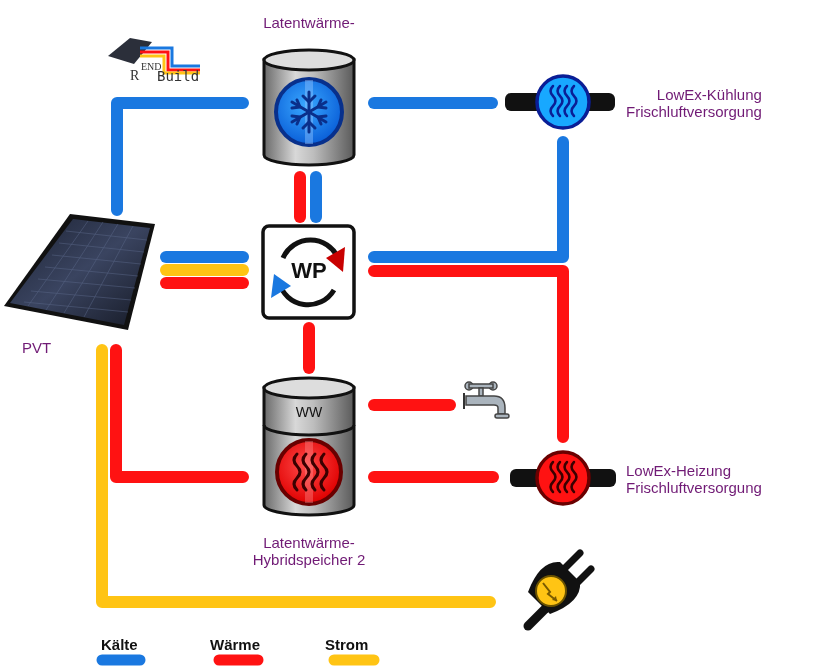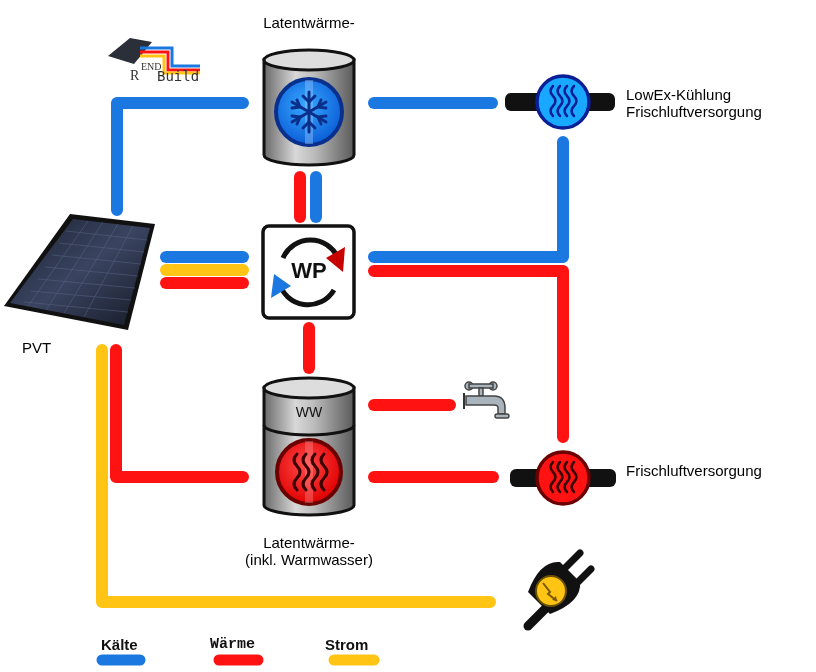--- a/index.html
+++ b/index.html
@@ -1,18 +1,18 @@
 <!DOCTYPE html>
 <html><head>
 <meta charset="utf-8">
 <style>
   html,body{margin:0;padding:0;background:#fff;}
   body{width:816px;height:672px;position:relative;overflow:hidden;font-family:"Liberation Sans",sans-serif;color:#111;}
   svg{position:absolute;left:0;top:0;}
-  .lbl{position:absolute;font-size:15px;line-height:17px;color:#000000;}
+  .lbl{position:absolute;font-size:15px;line-height:17px;color:#701a75;}
   .ctr{text-align:center;}
   .leg{position:absolute;font-size:15px;font-weight:bold;}
 </style>
 </head>
 <body>
 
 <svg width="816" height="672" viewBox="0 0 816 672">
   <defs>
     <linearGradient id="cyl" x1="0" x2="1" y1="0" y2="0">
       <stop offset="0" stop-color="#6a6a6a"></stop>
@@ -180,32 +180,33 @@
     <line x1="334" y1="660" x2="374" y2="660" stroke="#ffc414"></line>
   </g>
 </svg>
 
 <div class="lbl ctr" style="left:234px;top:14px;width:150px;">
   <div>Latentwärme-</div>
 </div>
 
 <div class="lbl ctr" style="left:224px;top:534px;width:170px;">
   <div>Latentwärme-</div>
-  <div>(inkl. Warmwasser)</div>
+  <div>Hybridspeicher 2</div>
 </div>
 
 <div class="lbl" style="left:22px;top:339px;">PVT</div>
 
-<div class="lbl" style="left:626px;top:86px;">
+<div class="lbl" style="left:626px;top:86px;text-align:right;">
   <div>LowEx-Kühlung</div>
   <div>Frischluftversorgung</div>
 </div>
 
 <div class="lbl" style="left:626px;top:462px;">
+  <div>LowEx-Heizung</div>
   <div>Frischluftversorgung</div>
 </div>
 
 <div class="lbl" style="left:626px;top:589px;">
 </div>
 
 <div class="leg" style="left:101px;top:636px;text-align:center;">Kälte</div>
-<div class="leg" style="left:210px;top:636px;font-family:Liberation Mono, monospace;">Wärme</div>
+<div class="leg" style="left:210px;top:636px;">Wärme</div>
 <div class="leg" style="left:325px;top:636px;">Strom</div>
 
 </body></html>

